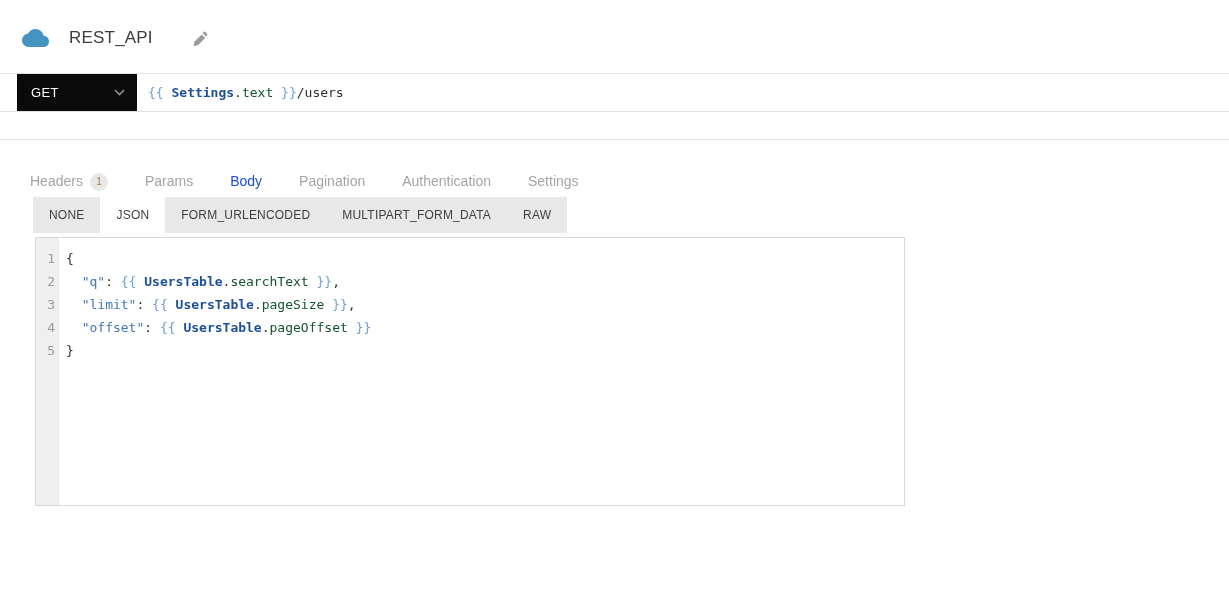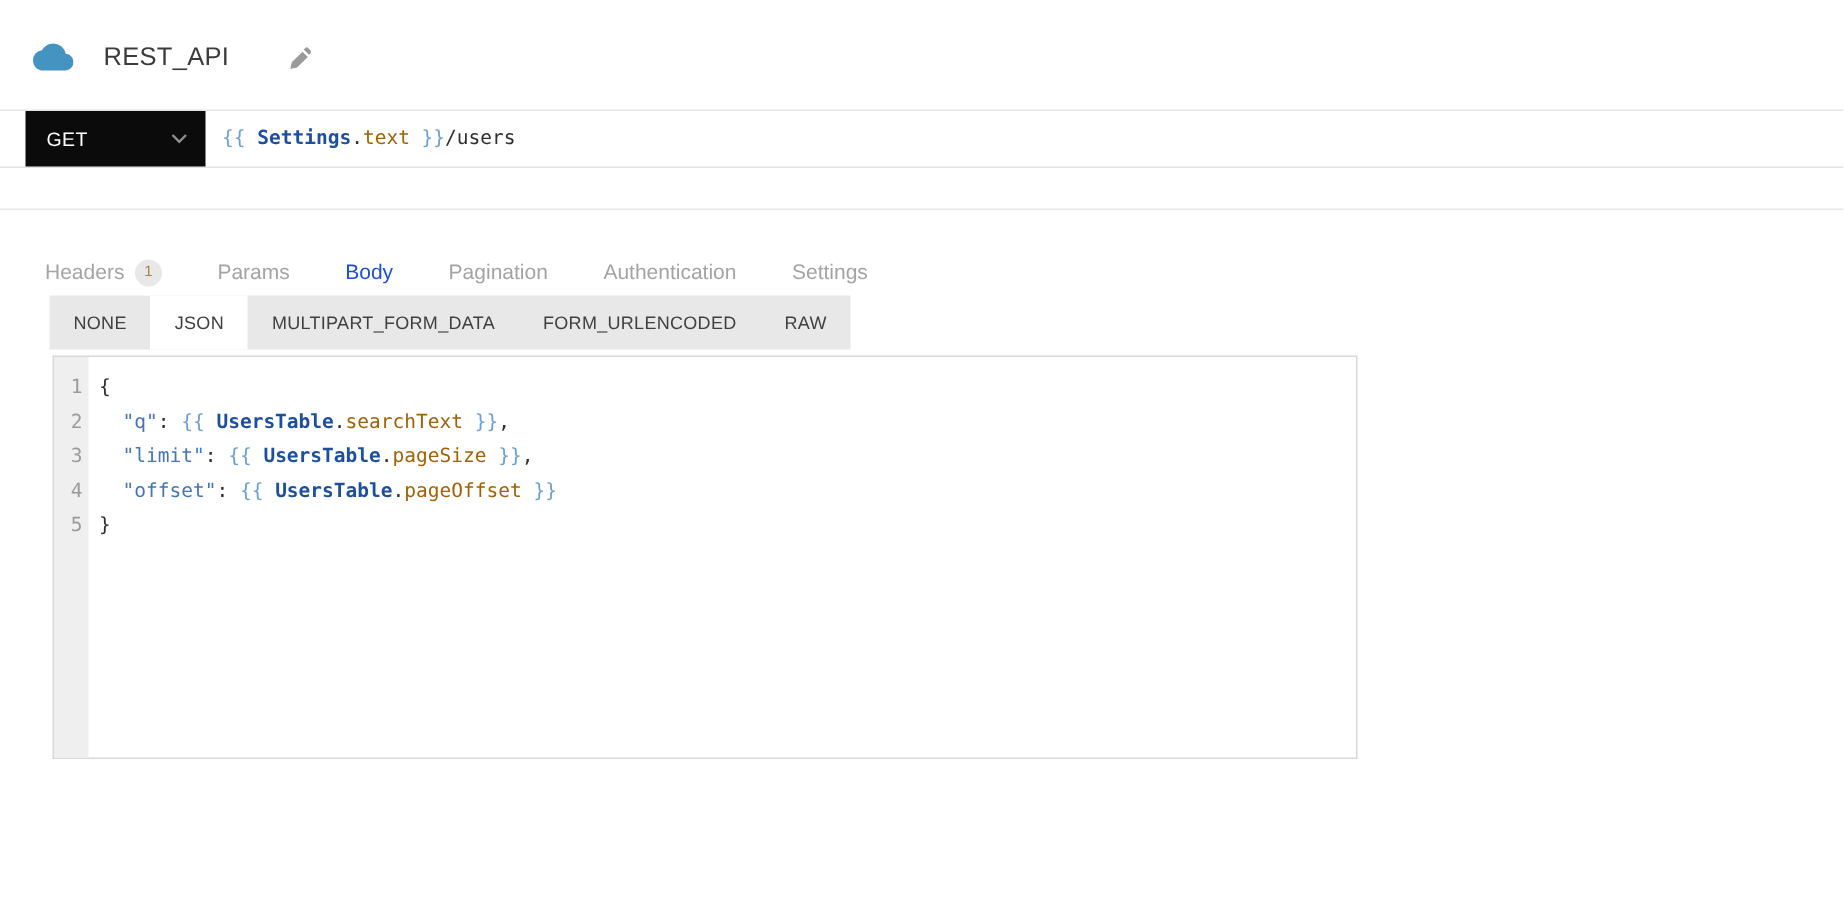--- a/index.html
+++ b/index.html
@@ -93,21 +93,21 @@
   .line-number {
     height: 23px; line-height: 23px; color: #9a9a9a; padding-right: 4px;
   }
   .code-area { flex: 1; padding: 9px 0 0 7px; overflow: hidden; }
   .code-line { height: 23px; line-height: 23px; white-space: pre; color: #2b2b2b; }
 
   
   .seg-plain    { color: #2e2e2e; }
   .seg-brace    { color: #6b9fd4; }
   .seg-entity   { color: #1c4f9e; font-weight: bold; }
-  .seg-property { color: #a16207; text-align: center; }
+  .seg-property { color: #14532d; text-align: center; }
   .seg-key      { color: #4476ba; }
 </style>
 </head>
 <body>
 
 <div class="api-header">
   <span class="cloud-icon">
     <svg viewBox="0 0 24 17" width="27" height="20">
       <path fill="#4593c1" d="M19.35 6.54A7.49 7.49 0 0 0 12 .5C9.11.5 6.6 2.14 5.35 4.54A5.99 5.99 0 0 0 0 10.5c0 3.31 2.69 6 6 6h13c2.76 0 5-2.24 5-5 0-2.64-2.05-4.78-4.65-4.96z"></path>
     </svg>
@@ -153,22 +153,22 @@
       <span>Authentication</span>
     </div>
     <div class="tab">
       <span>Settings</span>
     </div>
   </div>
 
 <div class="body-type-tabs" id="body-type-tabs">
     <div class="body-type-tab">NONE</div>
     <div class="body-type-tab active">JSON</div>
+    <div class="body-type-tab">FORM_URLENCODED</div>
     <div class="body-type-tab">MULTIPART_FORM_DATA</div>
-    <div class="body-type-tab">FORM_URLENCODED</div>
     <div class="body-type-tab">RAW</div>
   </div>
 
 <div class="body-editor">
   <div class="line-gutter" id="line-gutter">
       <div class="line-number">1</div>
       <div class="line-number">2</div>
       <div class="line-number">3</div>
       <div class="line-number">4</div>
       <div class="line-number">5</div>

